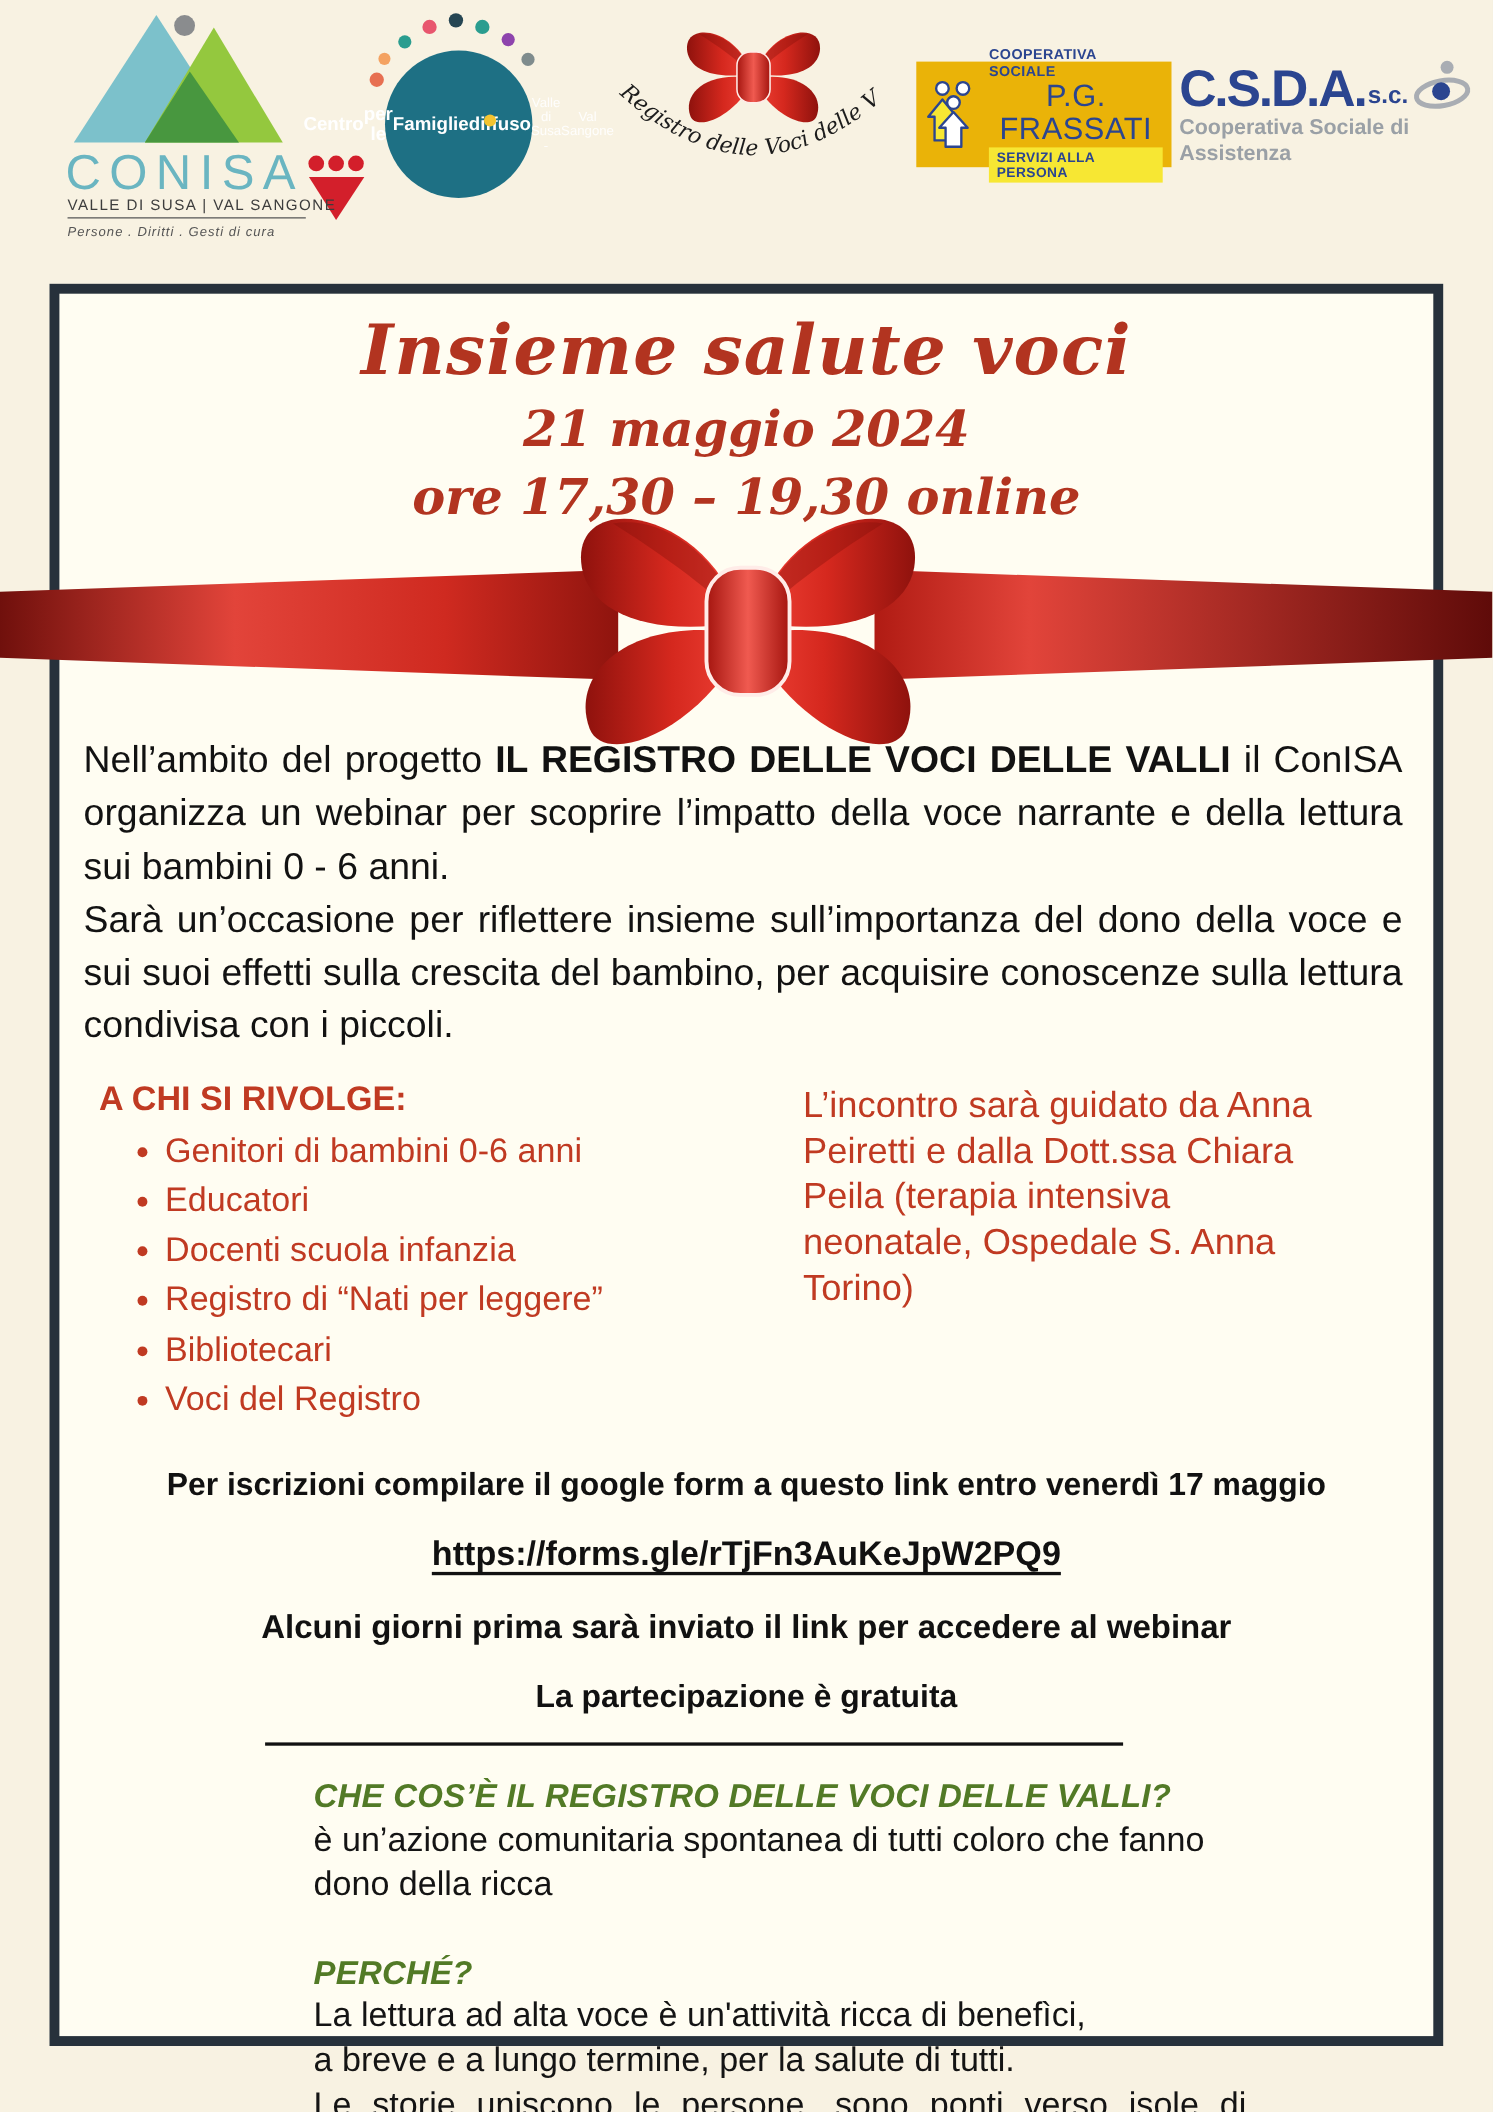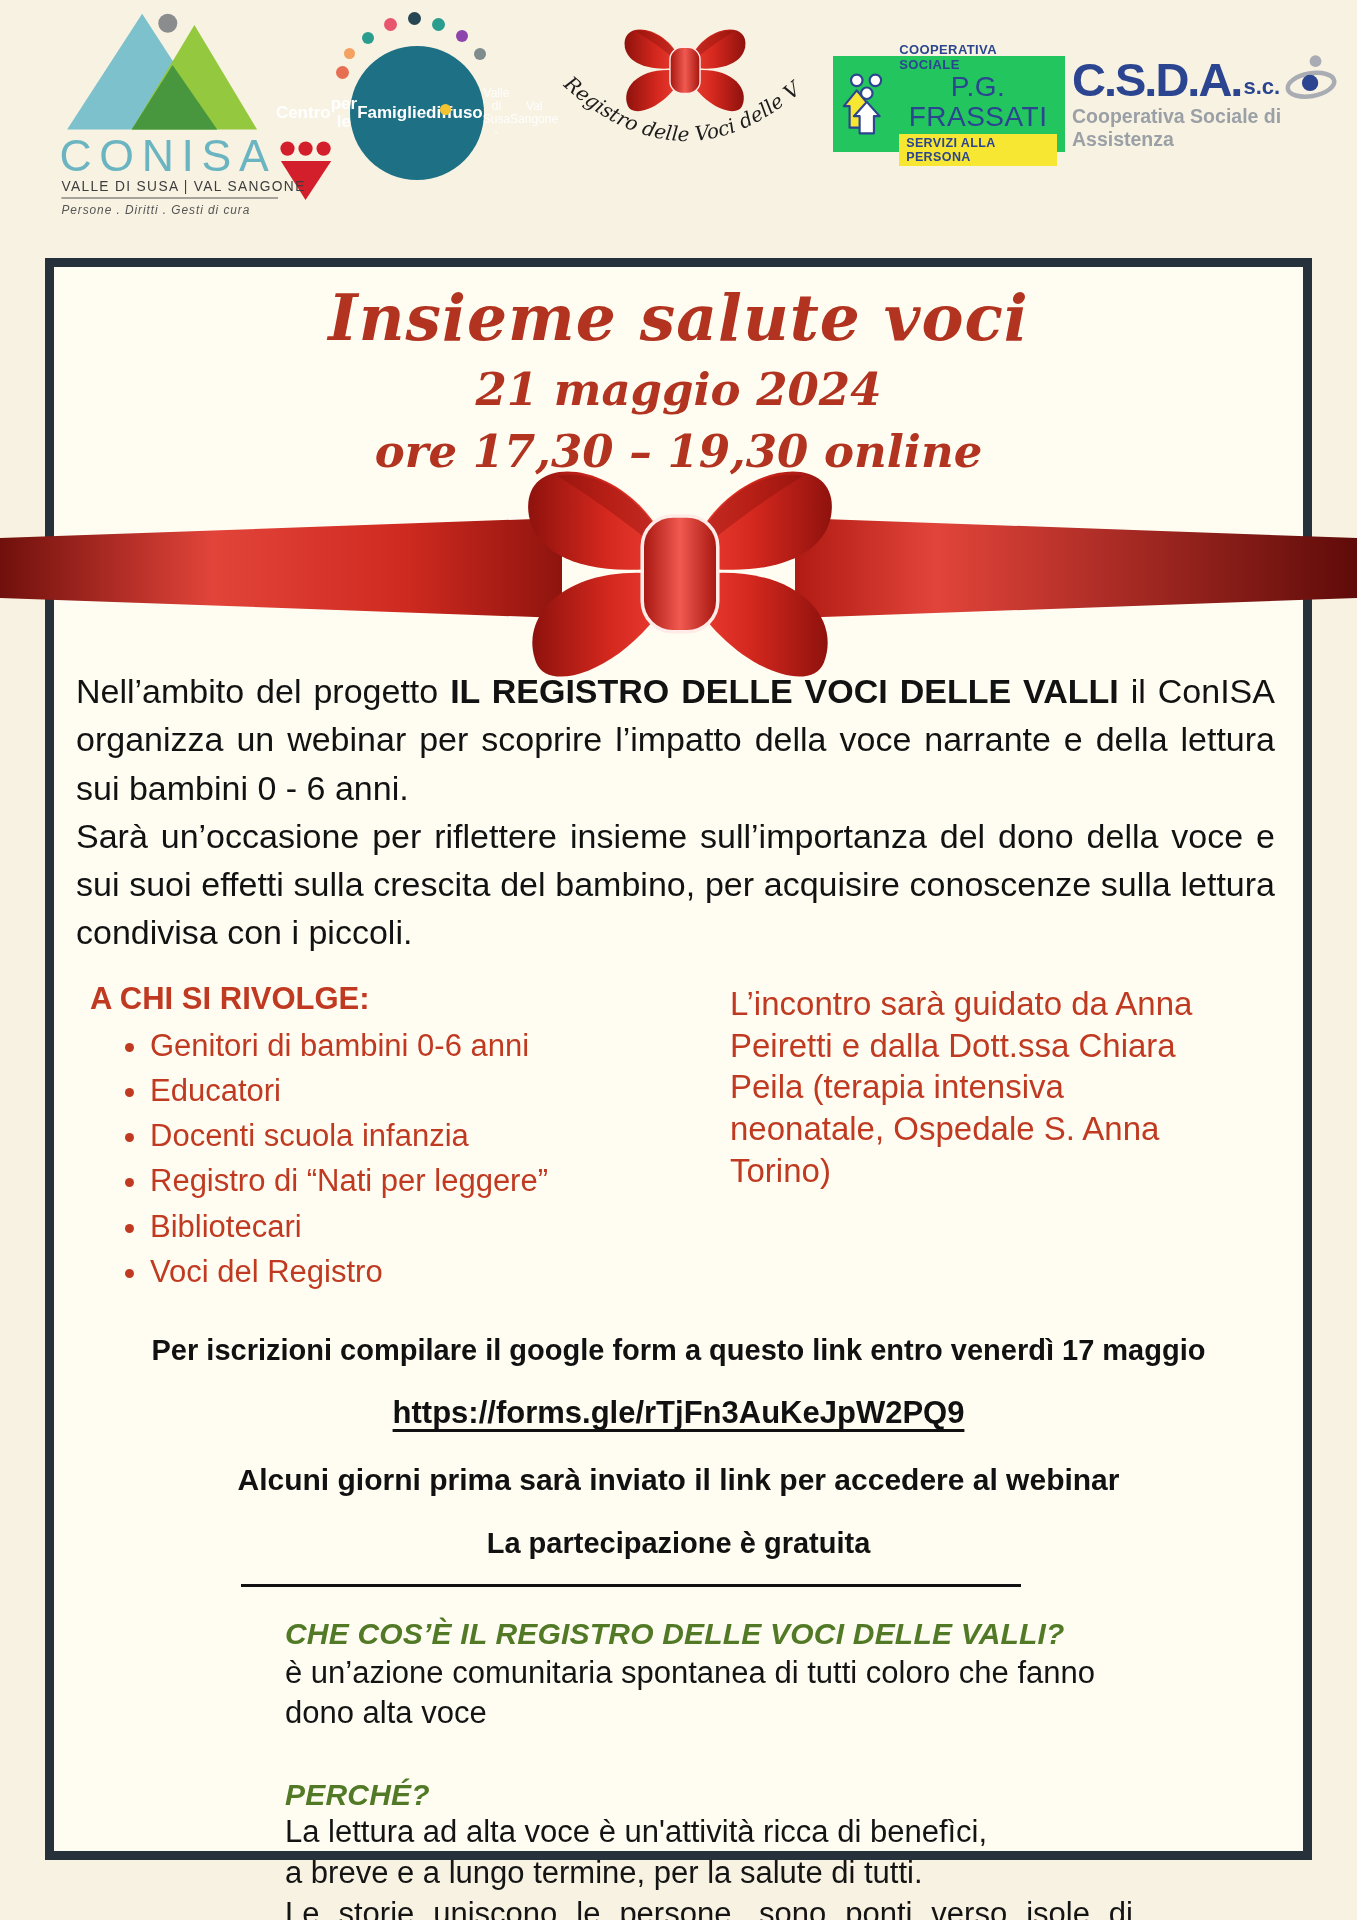--- a/index.html
+++ b/index.html
@@ -10,21 +10,21 @@
   .logos { position:absolute; left:0; top:0; width:100%; height:215px; }
   .logo-conisa { position:absolute; left:50px; top:8px; width:285px; height:200px; }
   .logo-centro { position:absolute; left:328px; top:8px; width:172px; height:180px; }
   .centro-circle { position:absolute; left:22px; top:38px; width:134px; height:134px; border-radius:50%;
     background:#1e7084; color:#fff; display:flex; flex-direction:row; justify-content:center; align-items:center;
     text-align:center; line-height:1.08; }
   .centro-circle .b { font-weight:bold; font-size:17px; }
   .centro-circle .s { font-size:12px; opacity:.92; }
   .centro-dot { position:absolute; border-radius:50%; }
   .logo-registro { position:absolute; left:548px; top:10px; width:275px; height:172px; }
-  .logo-frassati { position:absolute; left:833px; top:56px; width:232px; height:96px; background:#22c55e;
+  .logo-frassati { position:absolute; left:833px; top:56px; width:232px; height:96px; background:#eab308;
     display:flex; align-items:center; padding:6px 8px; gap:8px; }
   .fr-l1 { color:#2b4590; font-weight:bold; font-size:13px; letter-spacing:.4px; }
   .fr-l2 { color:#2b4590; font-weight:normal; font-size:28px; letter-spacing:.5px; line-height:1.05;text-align:center; }
   .fr-badge { display:inline-block; background:#f7e733; color:#2b4590; font-weight:bold; font-size:12.5px;
     padding:2px 7px; margin-top:3px; letter-spacing:.4px; }
   .logo-csda { position:absolute; left:1072px; top:52px; width:275px; height:100px; }
   .csda-row { display:flex; align-items:flex-end; gap:2px; }
   .csda-name { color:#2b4590; font-weight:bold; font-size:47px; letter-spacing:-2px; line-height:1; }
   .csda-sc { color:#2b4590; font-weight:bold; font-size:22px; line-height:1.45; }
   .csda-sub { color:#9aa0a6; font-weight:bold; font-size:19.5px; margin-top:2px; }
@@ -212,21 +212,21 @@
     <div class="reg1">Per iscrizioni compilare il google form a questo link entro venerdì 17 maggio</div>
     <div class="reg-link-wrap">
       <a class="reg-link" href="#">https://forms.gle/rTjFn3AuKeJpW2PQ9</a>
     </div>
     <div class="reg2">Alcuni giorni prima sarà inviato il link per accedere al webinar</div>
     <div class="reg3">La partecipazione è gratuita</div>
     <div class="divider"></div>
 
     <div class="about">
       <div class="q">CHE COS’È IL REGISTRO DELLE VOCI DELLE VALLI?</div>
-      <div class="a-plain">è un’azione comunitaria spontanea di tutti coloro che fanno dono alta voce</div>
+      <div class="a-plain">è un’azione comunitaria spontanea di tutti coloro che fanno dono della ricca</div>
       <div class="q q2">PERCHÉ?</div>
       <div class="a-line">La lettura ad alta voce è un'attività ricca di benefìci,</div>
       <div class="a-line">a breve e a lungo termine, per la salute di tutti.</div>
       <div class="a-just">Le storie uniscono le persone, sono ponti verso isole di solitudine.</div>
 
     </div>
   </div>
 
   <svg class="ribbon-svg" viewBox="0 0 1357 250">
     <polygon points="0,88 562,68 562,168 0,148" fill="url(#gBandL)"></polygon>

